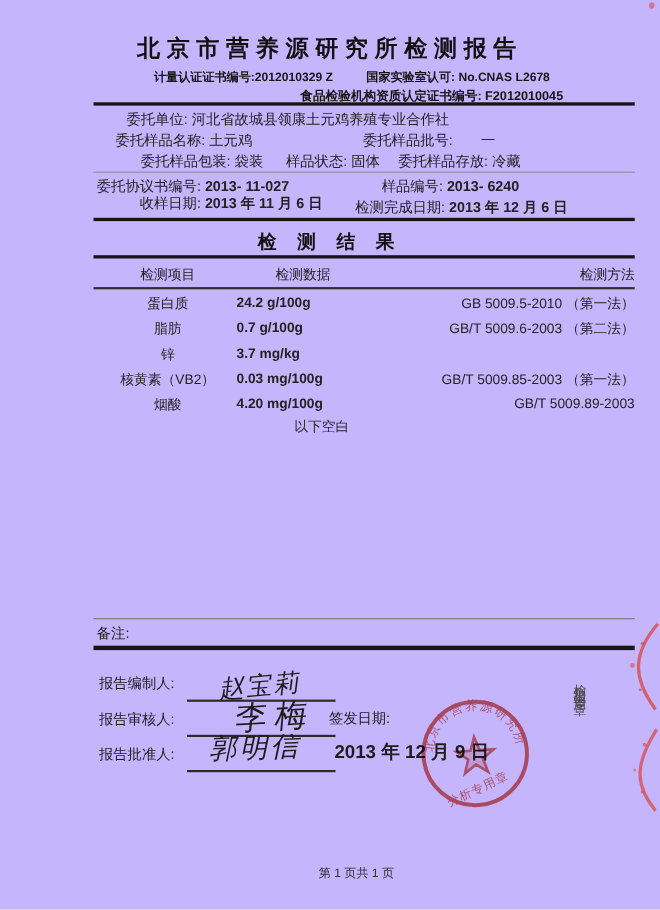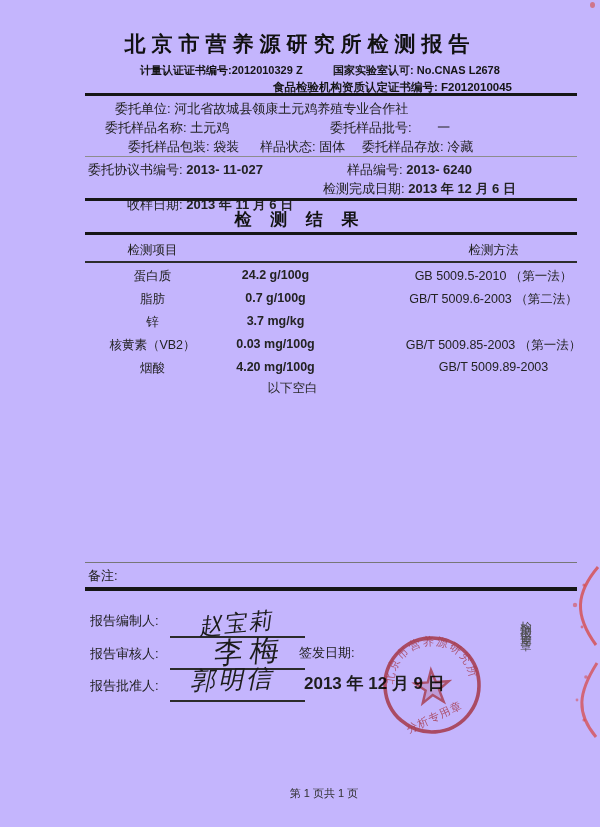--- a/index.html
+++ b/index.html
@@ -9,22 +9,22 @@
   .title{top:30px;left:0;width:600px;text-align:center;font-size:21px;font-weight:bold;letter-spacing:6px;color:#111;}
   .certline{top:63px;font-size:11px;font-weight:bold;color:#151515;}
   .certline2{top:80px;left:0;width:512px;text-align:right;font-size:11.5px;font-weight:bold;color:#151515;}
   .hr{position:absolute;left:85px;width:492px;background:#161616;}
   .hr-thin{position:absolute;left:85px;width:492px;height:1px;background:#8d8d8d;}
   .info{font-size:13px;color:#222;}
   .num{font-weight:bold;}
   .sec-title{top:208px;left:0;width:600px;text-align:center;font-size:17px;font-weight:bold;letter-spacing:7px;color:#111;}
   .thead,.trow{position:absolute;left:85px;width:492px;height:20px;font-size:12.5px;color:#232323;}
   .c1{position:absolute;left:0;width:135px;text-align:center;}
-  .c2{position:absolute;left:130px;width:121px;text-align:center;}
-  .c3{position:absolute;left:314px;width:189px;text-align:center;}
+  .c2{position:absolute;left:130px;width:121px;text-align:left;}
+  .c3{position:absolute;left:303px;width:189px;text-align:right;}
   .trow .c2{font-weight:bold;}
   .blank-note{top:380px;left:230px;width:125px;text-align:center;font-size:12.5px;color:#2a2a2a;}
   .remark{top:567px;left:88px;font-size:13px;color:#222;}
   .sig-label{font-size:13px;color:#1d1d1d;left:90px;}
   .sig-line{position:absolute;left:170px;width:135px;height:1.5px;background:#2b2b2b;}
   .signature{position:absolute;color:#1c1c1c;font-family:"DejaVu Serif","Liberation Serif",serif;}
   .sig1{left:200px;top:608px;font-size:23px;transform:rotate(-5deg) skewX(-12deg);letter-spacing:2px;}
   .sig2{left:214px;top:632px;font-size:29px;transform:rotate(-3deg) skewX(-8deg);letter-spacing:7px;}
   .sig3{left:192px;top:663px;font-size:25px;transform:rotate(-2deg) skewX(-14deg);letter-spacing:3px;}
   .issue-label{top:644px;left:299px;font-size:13px;}
@@ -72,35 +72,36 @@
   </div>
   <div class="hr-thin" style="top:156px;"></div>
   <div class="abs info" style="top:161px;left:88px;">
     <span>委托协议书编号:</span>
     <span class="num">2013- 11-027</span>
   </div>
   <div class="abs info" style="top:161px;left:347px;">
     <span>样品编号:</span>
     <span class="num">2013- 6240</span>
   </div>
-  <div class="abs info" style="top:196px;left:127px;">
+  <div class="abs info" style="top:176px;left:127px;">
     <span>收样日期:</span>
     <span class="num">2013 年 11 月 6 日</span>
   </div>
   <div class="abs info" style="top:180px;left:323px;">
     <span>检测完成日期:</span>
     <span class="num">2013 年 12 月 6 日</span>
   </div>
   <div class="hr" style="top:198px;height:3px;"></div>
 
   <div class="abs sec-title">检 测 结 果</div>
   <div class="hr" style="top:232px;height:2.5px;"></div>
 
   <div class="thead" style="top:242px;">
     <span class="c1">检测项目</span>
+    <span class="c2" style="text-align:center;font-weight:normal;">检测数据</span>
     <span class="c3">检测方法</span>
   </div>
   <div class="hr" style="top:261px;height:1.8px;background:#2d2d2d;"></div>
 
   <div class="trow" style="top:268px;">
     <span class="c1">蛋白质</span>
     <span class="c2">24.2 g/100g</span>
     <span class="c3">GB 5009.5-2010 （第一法）</span>
   </div>
   <div class="trow" style="top:291px;">

